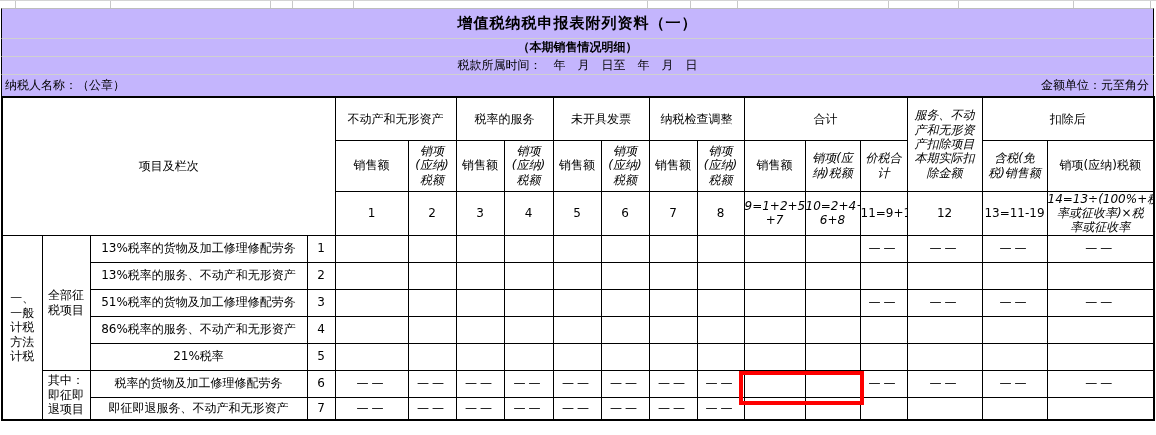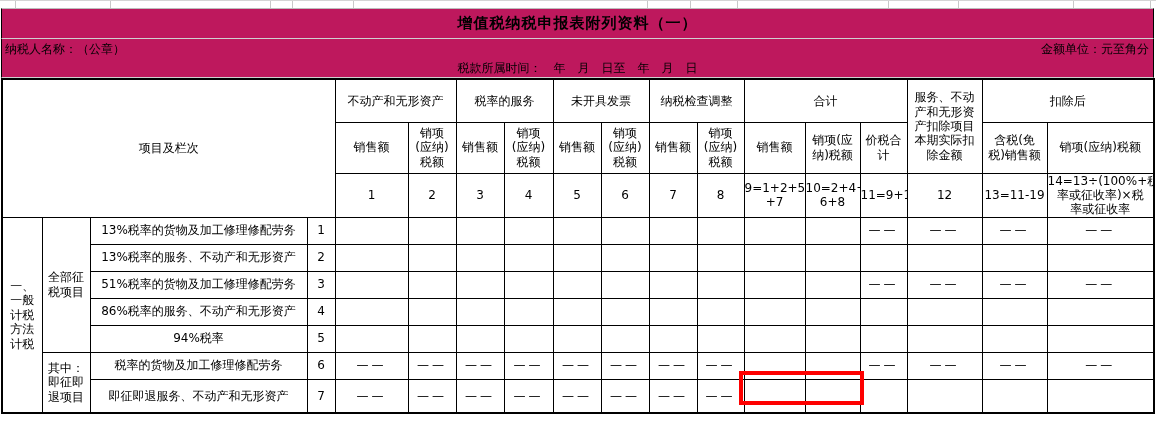--- a/index.html
+++ b/index.html
@@ -12,39 +12,39 @@
   .page { position:absolute; left:0; top:0; width:1156px; height:435px; }
   .topline { position:absolute; left:0; top:0; width:1156px; height:1px; background:#d4d4d4; }
   .tick { position:absolute; top:1px; width:1px; height:7px; background:#c8c8c8; }
   .ngrid { position:absolute; top:75px; width:1px; height:21px; background:#d8d8d8; }
 
   .sheet { position:absolute; left:1px; top:8px; width:1153px; }
   .trow {
     border-left:1px solid #000; border-right:1px solid #000;
     border-bottom:1px solid #d0d0d0;
     display:flex; align-items:center; justify-content:center;
-    font-size:12px; background:#be185d;
+    font-size:12px; background:#c4b5fd;
   }
   .title-row  { height:31px; border-top:1px solid #bdbdbd; font-weight:bold; font-size:15px; letter-spacing:1px; }
   .subtitle-row { height:18px; font-weight:bold; }
   .time-row   { height:18px; }
   .name-row   { height:21px; justify-content:space-between; border-bottom:none; }
   .name-row .lbl-left  { padding-left:3px; }
   .name-row .lbl-right { padding-right:4px; }
 
   table.form {
     border-collapse:collapse; table-layout:fixed;
     width:1153px; border:2px solid #000; background:#fff;
   }
   table.form td {
     border:1px solid #000; padding:0; font-size:12px;
     text-align:center; vertical-align:middle; overflow:hidden;
     line-height:1.2;
   }
-  .pre { white-space:pre-line; line-height:1.18; }
+  .pre { white-space:pre-line; line-height:1.18;font-style:italic; }
   td.item { text-align:left; padding-left:3px; }
   td.v { letter-spacing:3px; }
   td.corner { font-size:12px; }
   td.cat { white-space:pre-line; line-height:1.55; }
   td.subcat { white-space:pre-line; line-height:1.3; }
 
   .redbox {
     position:absolute; left:739px; top:371px; width:125px; height:34px;
     border:4px solid #fe0000; pointer-events:none;
   }
@@ -72,25 +72,26 @@
   <div class="ngrid" style="left:353px"></div>
   <div class="ngrid" style="left:647px"></div>
   <div class="ngrid" style="left:690px"></div>
   <div class="ngrid" style="left:737px"></div>
   <div class="ngrid" style="left:888px"></div>
   <div class="ngrid" style="left:958px"></div>
   <div class="ngrid" style="left:1073px"></div>
 
   <div class="sheet">
     <div class="trow title-row">增值税纳税申报表附列资料（一）</div>
+    <div class="trow subtitle-row">（本期销售情况明细）</div>
+    <div class="trow time-row">税款所属时间：　年　月　日至　年　月　日</div>
     <div class="trow name-row">
       <span class="lbl-left">纳税人名称：（公章）</span>
       <span class="lbl-right">金额单位：元至角分</span>
     </div>
-    <div class="trow time-row">税款所属时间：　年　月　日至　年　月　日</div>
 
     <table class="form">
       <colgroup>
         <col style="width:40px">
           <col style="width:48px">
           <col style="width:217px">
           <col style="width:28px">
         <col style="width:73px">
           <col style="width:48px">
           <col style="width:48px">
@@ -248,21 +249,21 @@
         <td class="v"></td>
         <td class="v"></td>
         <td class="v"></td>
         <td class="v"></td>
         <td class="v"></td>
         <td class="v"></td>
         <td class="v"></td>
       </tr>
 
       <tr style="height:27px">
-        <td class="item">94%税率</td>
+        <td class="item">21%税率</td>
         <td>5</td>
         <td class="v"></td>
         <td class="v"></td>
         <td class="v"></td>
         <td class="v"></td>
         <td class="v"></td>
         <td class="v"></td>
         <td class="v"></td>
         <td class="v"></td>
         <td class="v"></td>
@@ -288,21 +289,21 @@
         <td class="v">——</td>
         <td class="v">——</td>
         <td class="v"></td>
         <td class="v"></td>
         <td class="v">——</td>
         <td class="v">——</td>
         <td class="v">——</td>
         <td class="v">——</td>
       </tr>
 
-      <tr style="height:34px">
+      <tr style="height:23px">
         <td class="item">即征即退服务、不动产和无形资产</td>
         <td>7</td>
         <td class="v">——</td>
         <td class="v">——</td>
         <td class="v">——</td>
         <td class="v">——</td>
         <td class="v">——</td>
         <td class="v">——</td>
         <td class="v">——</td>
         <td class="v">——</td>

